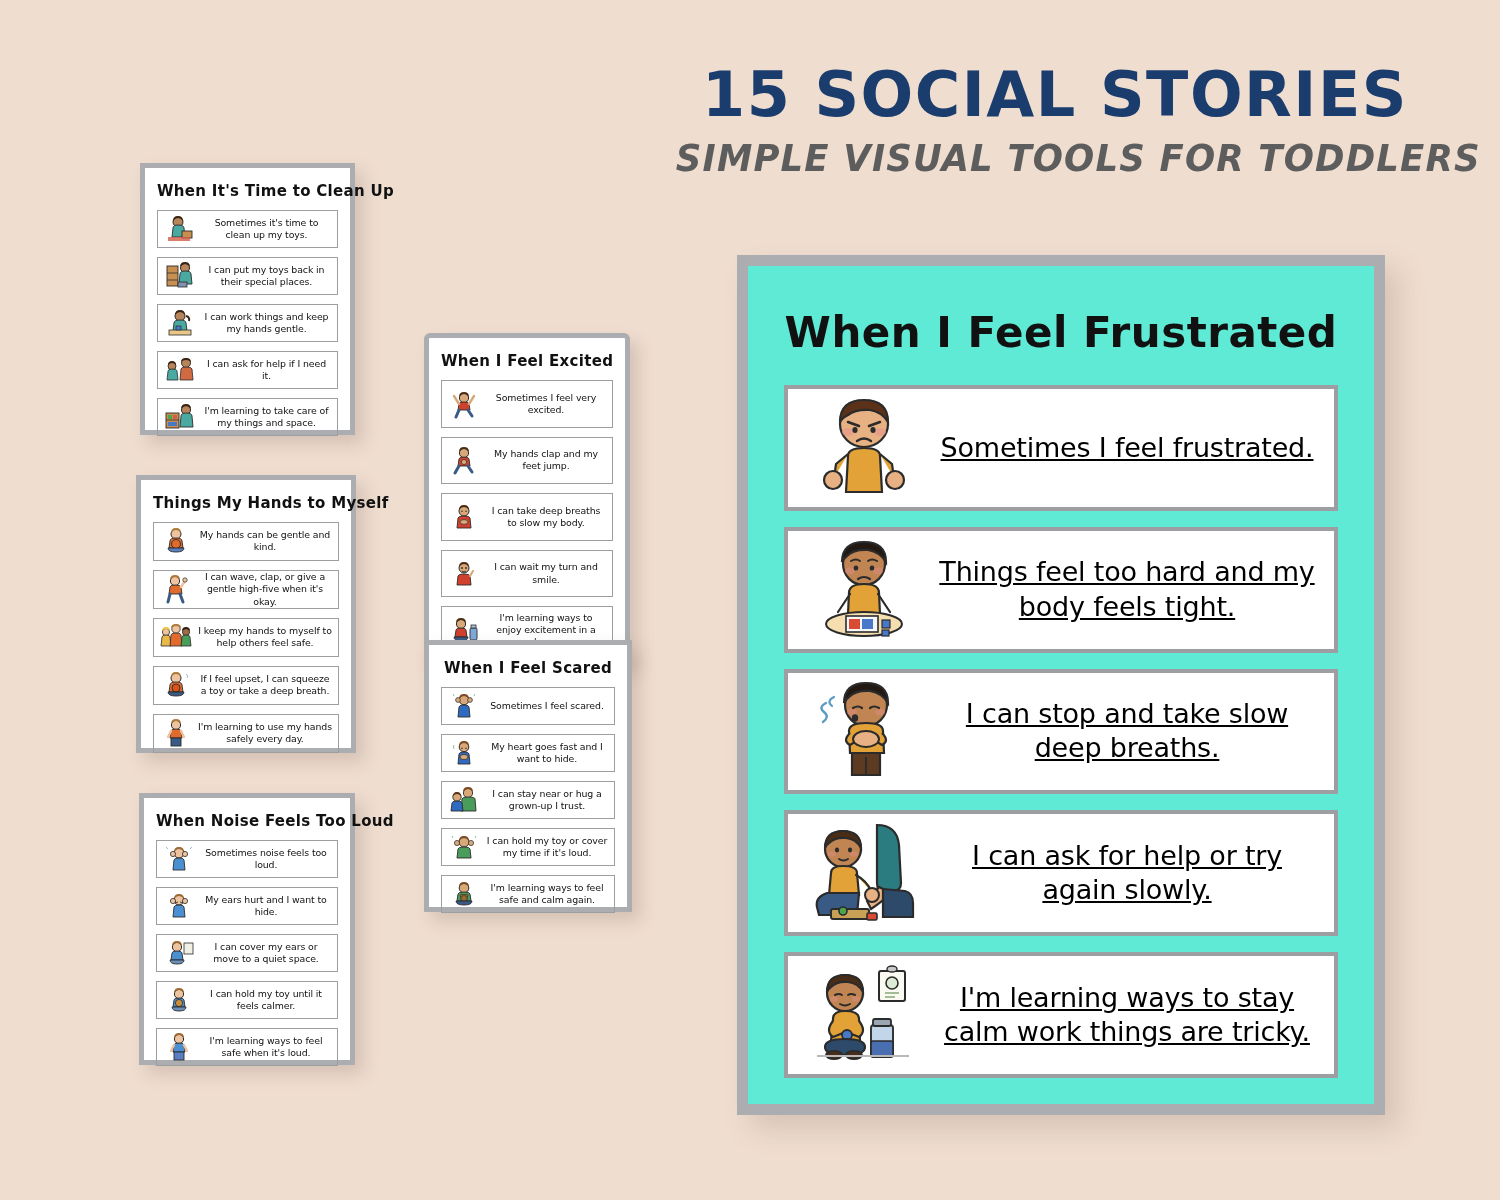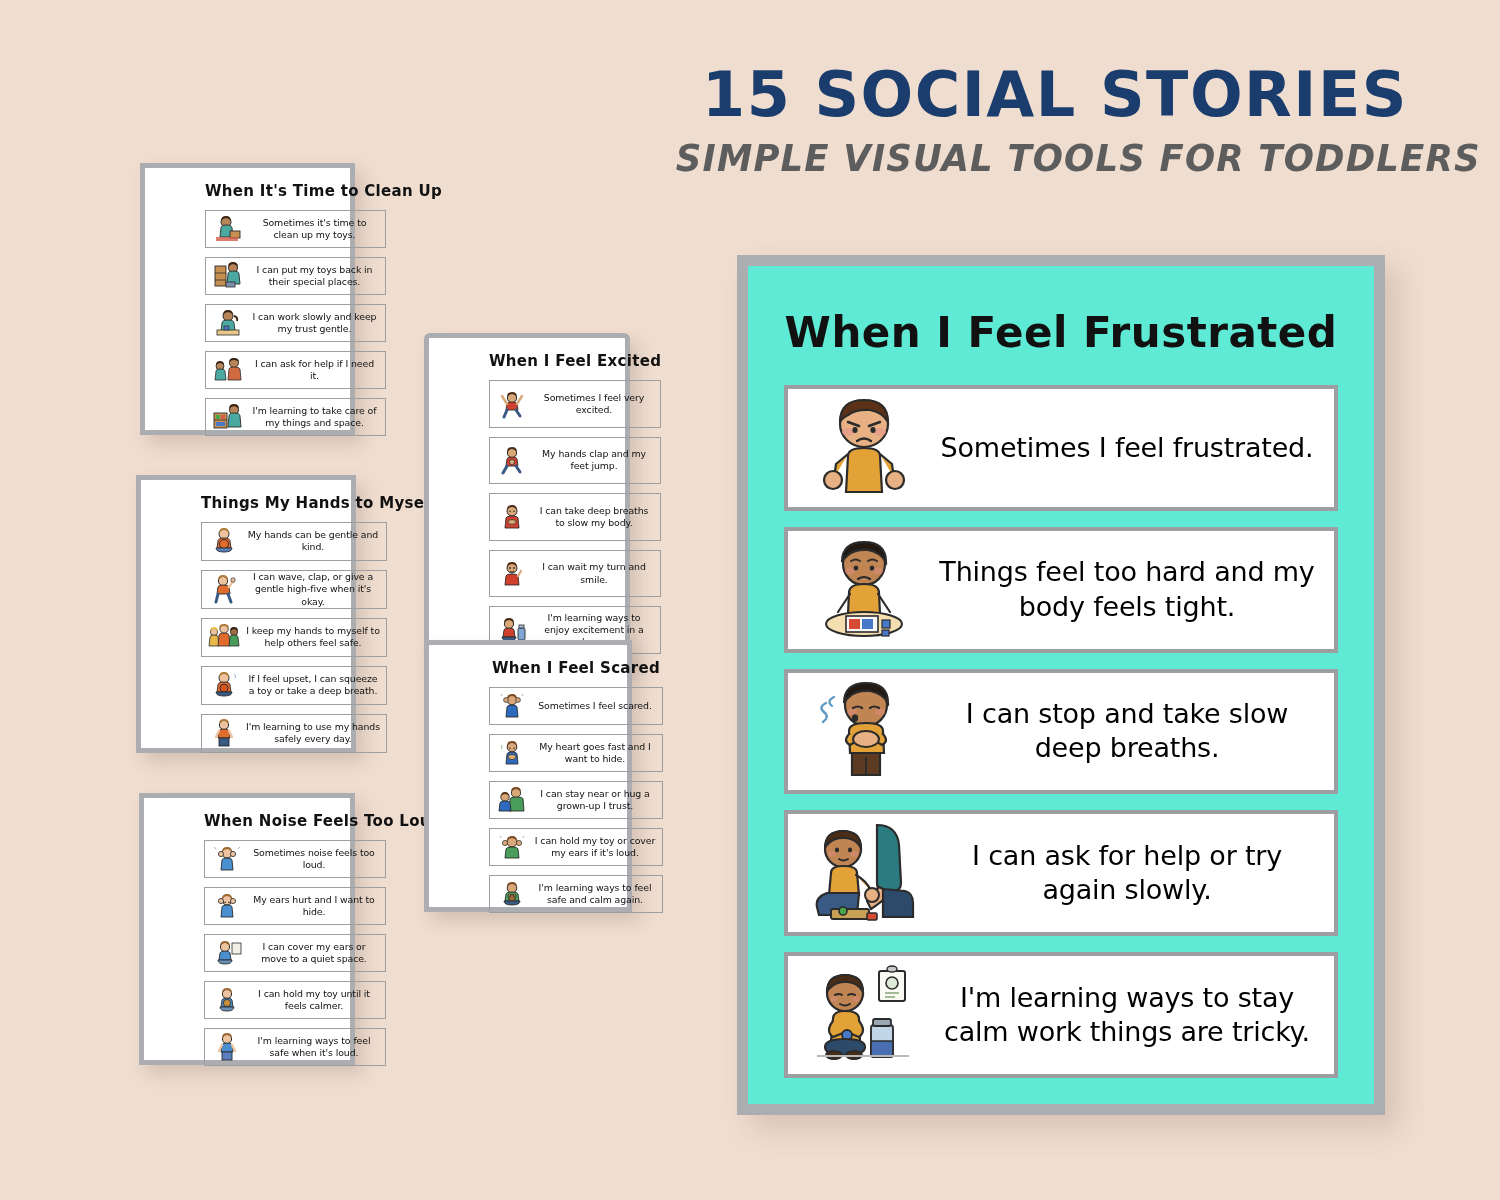--- a/index.html
+++ b/index.html
@@ -71,20 +71,21 @@
     text-align: center;
     letter-spacing: 0.5px;
     margin-bottom: 28px;
     white-space: nowrap;
   }
   #main-rows {
     display: flex;
     flex-direction: column;
     gap: 16px;
     flex: 1;
+    text-decoration: underline;
   }
   .main-row {
     flex: 1;
     border: 4px solid #9C9EA1;
     background: #fff;
     display: flex;
     align-items: center;
     padding: 4px 10px;
     min-height: 0;
   }
@@ -116,21 +117,20 @@
     box-shadow: 8px 9px 16px rgba(120, 95, 80, 0.22);
     display: flex;
     flex-direction: column;
   }
   .small-card-inner {
     width: 100%;
     height: 100%;
     padding: 14px 12px 8px 12px;
     display: flex;
     flex-direction: column;
-    margin-left: 48px;
   }
   .small-card-title {
     font-family: "DejaVu Sans", sans-serif;
     font-weight: bold;
     font-size: 15px;
     color: #111;
     text-align: center;
     margin-bottom: 10px;
     letter-spacing: 0.3px;
     white-space: nowrap;
@@ -352,21 +352,21 @@
         <div class="small-row-art">
           <svg width="32" height="32" viewBox="0 0 32 32">
             <circle cx="16" cy="9" r="5" fill="#B8845A" stroke="#2B2B2B" stroke-width="1"></circle>
             <path d="M11 8 Q11 3 16 3 Q21 3 21 8 Q19 5 16 5 Q13 5 11 8Z" fill="#3A2414"></path>
             <path d="M22 9 Q26 10 25 14" stroke="#3A2414" stroke-width="2" fill="none"></path>
             <path d="M10 16 Q10 13 16 13 Q22 13 22 16 L23 24 L9 24Z" fill="#4AA9A0" stroke="#2B2B2B" stroke-width="0.9"></path>
             <rect x="5" y="23" width="22" height="5" fill="#E8C88A" stroke="#2B2B2B" stroke-width="0.8"></rect>
             <rect x="12" y="19" width="5" height="4" fill="#4878C8" stroke="#2B2B2B" stroke-width="0.7"></rect>
           </svg>
         </div>
-        <div class="small-row-text">I can work slowly and keep my trust gentle.</div>
+        <div class="small-row-text">I can work things and keep my hands gentle.</div>
       </div>
       <div class="small-row">
         <div class="small-row-art">
           <svg width="32" height="32" viewBox="0 0 32 32">
             <circle cx="8" cy="12" r="4" fill="#B8845A" stroke="#2B2B2B" stroke-width="0.9"></circle>
             <path d="M4 11 Q4 7 8 7 Q12 7 12 11 Q10 9 8 9 Q6 9 4 11Z" fill="#3A2414"></path>
             <path d="M4 17 Q4 15 8 15 Q13 15 13 17 L14 26 L3 26Z" fill="#4AA9A0" stroke="#2B2B2B" stroke-width="0.8"></path>
             <circle cx="22" cy="9" r="4.5" fill="#B8845A" stroke="#2B2B2B" stroke-width="0.9"></circle>
             <path d="M17 8 Q17 4 22 4 Q27 4 27 8 Q25 6 22 6 Q19 6 17 8Z" fill="#3A2414"></path>
             <path d="M17 15 Q17 13 22 13 Q28 13 28 15 L29 26 L16 26Z" fill="#D06A42" stroke="#2B2B2B" stroke-width="0.8"></path>
@@ -655,21 +655,21 @@
         <div class="small-row-art">
           <svg width="32" height="32" viewBox="0 0 32 32">
             <circle cx="16" cy="11" r="5" fill="#D8A878" stroke="#2B2B2B" stroke-width="1"></circle>
             <path d="M11 10 Q11 5 16 5 Q21 5 21 10 Q19 7 16 7 Q13 7 11 10Z" fill="#7A4A22"></path>
             <circle cx="9" cy="12" r="2.6" fill="#D8A878" stroke="#2B2B2B" stroke-width="0.7"></circle>
             <circle cx="23" cy="12" r="2.6" fill="#D8A878" stroke="#2B2B2B" stroke-width="0.7"></circle>
             <path d="M10 18 Q10 16 16 16 Q22 16 22 18 L23 27 L9 27Z" fill="#4A9C5A" stroke="#2B2B2B" stroke-width="0.9"></path>
             <path d="M5 7 L4 5 M27 7 L28 5" stroke="#88B888" stroke-width="0.9"></path>
           </svg>
         </div>
-        <div class="small-row-text">I can hold my toy or cover my ears if it's loud.</div>
+        <div class="small-row-text">I can hold my toy or cover my time if it's loud.</div>
       </div>
       <div class="small-row">
         <div class="small-row-art">
           <svg width="32" height="32" viewBox="0 0 32 32">
             <circle cx="16" cy="10" r="4.8" fill="#D8A878" stroke="#2B2B2B" stroke-width="1"></circle>
             <path d="M11 9 Q11 4 16 4 Q21 4 21 9 Q19 6 16 6 Q13 6 11 9Z" fill="#7A4A22"></path>
             <path d="M10 16 Q10 14 16 14 Q22 14 22 16 L23 23 L9 23Z" fill="#4A9C5A" stroke="#2B2B2B" stroke-width="0.9"></path>
             <circle cx="16" cy="20" r="3.4" fill="#9C6B34" stroke="#2B2B2B" stroke-width="0.8"></circle>
             <circle cx="13.5" cy="17.5" r="1.3" fill="#9C6B34" stroke="#2B2B2B" stroke-width="0.6"></circle>
             <circle cx="18.5" cy="17.5" r="1.3" fill="#9C6B34" stroke="#2B2B2B" stroke-width="0.6"></circle>

